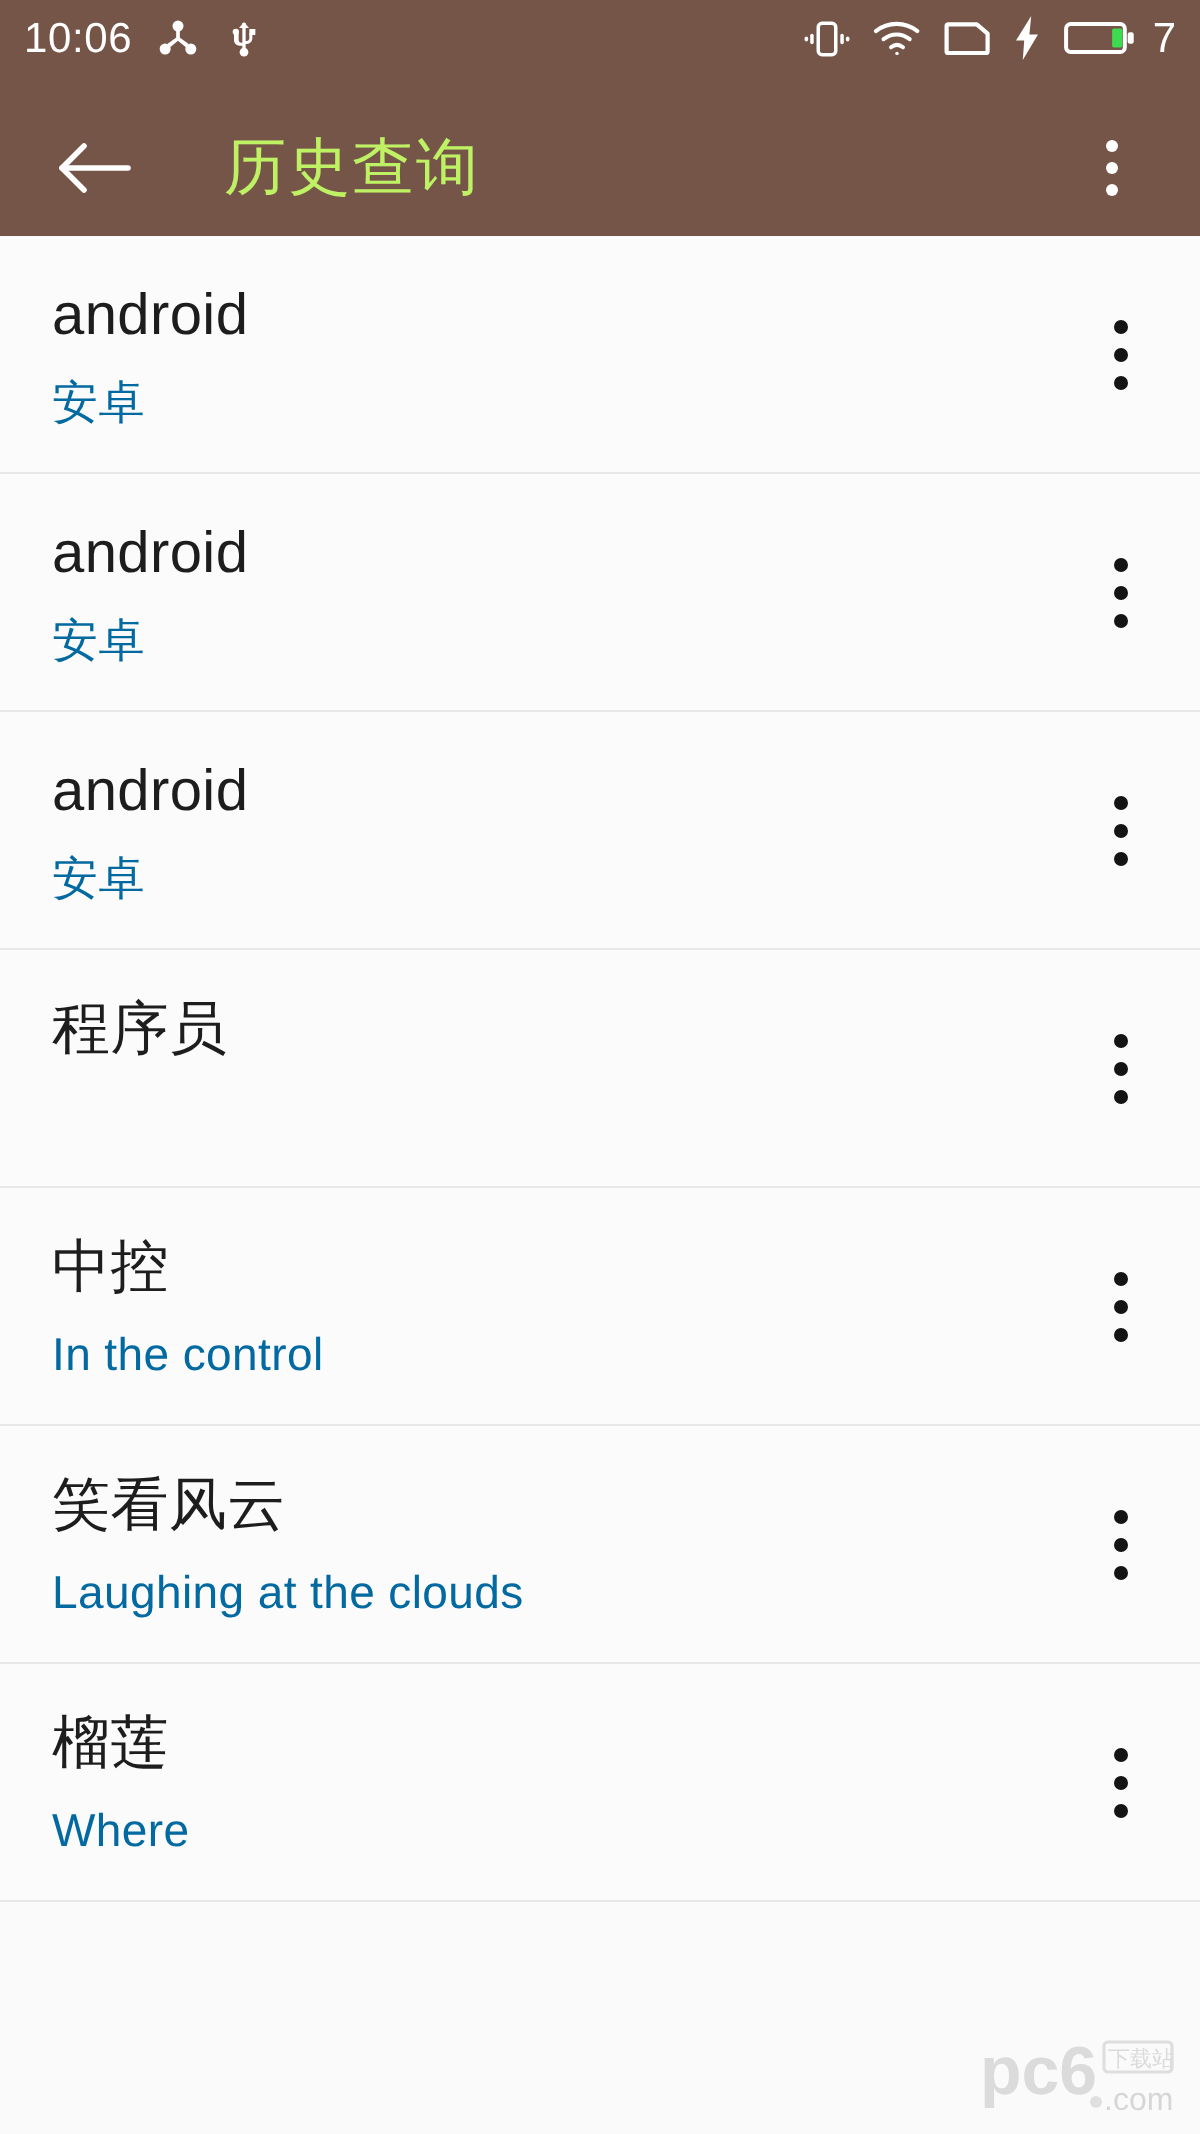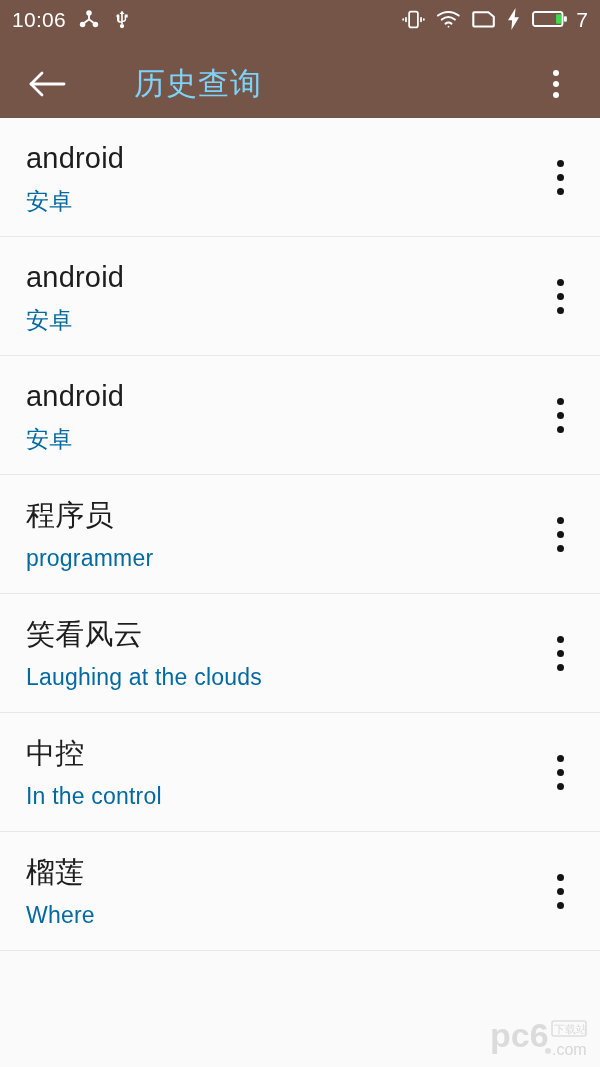--- a/index.html
+++ b/index.html
@@ -72,23 +72,23 @@
   }
   .back-btn {
     width: 58px; height: 58px;
     margin-left: 18px;
     display: flex;
     align-items: center;
     justify-content: center;
     cursor: pointer;
   }
   .toolbar-title {
-    color: #7dd3fc;
+    color: #bef264;
     font-size: 31px;
-    margin-left: 58px;
+    margin-left: 36px;
     letter-spacing: 1px;
     white-space: nowrap;
   }
   .toolbar-menu {
     margin-left: auto;
     margin-right: 22px;
     width: 44px;
     height: 58px;
     display: flex;
     flex-direction: column;
@@ -298,41 +298,40 @@
       <div class="row-secondary">安卓</div>
       <div class="row-menu">
         <i></i>
         <i></i>
         <i></i>
       </div>
     </div>
 
     <div class="row">
       <div class="row-primary">程序员</div>
-      <div class="row-secondary">programmer</div>
+      <div class="row-menu">
+        <i></i>
+        <i></i>
+        <i></i>
+      </div>
+    </div>
+
+    <div class="row">
+      <div class="row-primary">中控</div>
+      <div class="row-secondary">In the control</div>
       <div class="row-menu">
         <i></i>
         <i></i>
         <i></i>
       </div>
     </div>
 
     <div class="row">
       <div class="row-primary">笑看风云</div>
       <div class="row-secondary">Laughing at the clouds</div>
-      <div class="row-menu">
-        <i></i>
-        <i></i>
-        <i></i>
-      </div>
-    </div>
-
-    <div class="row">
-      <div class="row-primary">中控</div>
-      <div class="row-secondary">In the control</div>
       <div class="row-menu">
         <i></i>
         <i></i>
         <i></i>
       </div>
     </div>
 
 
     <div class="row">
       <div class="row-primary">榴莲</div>

